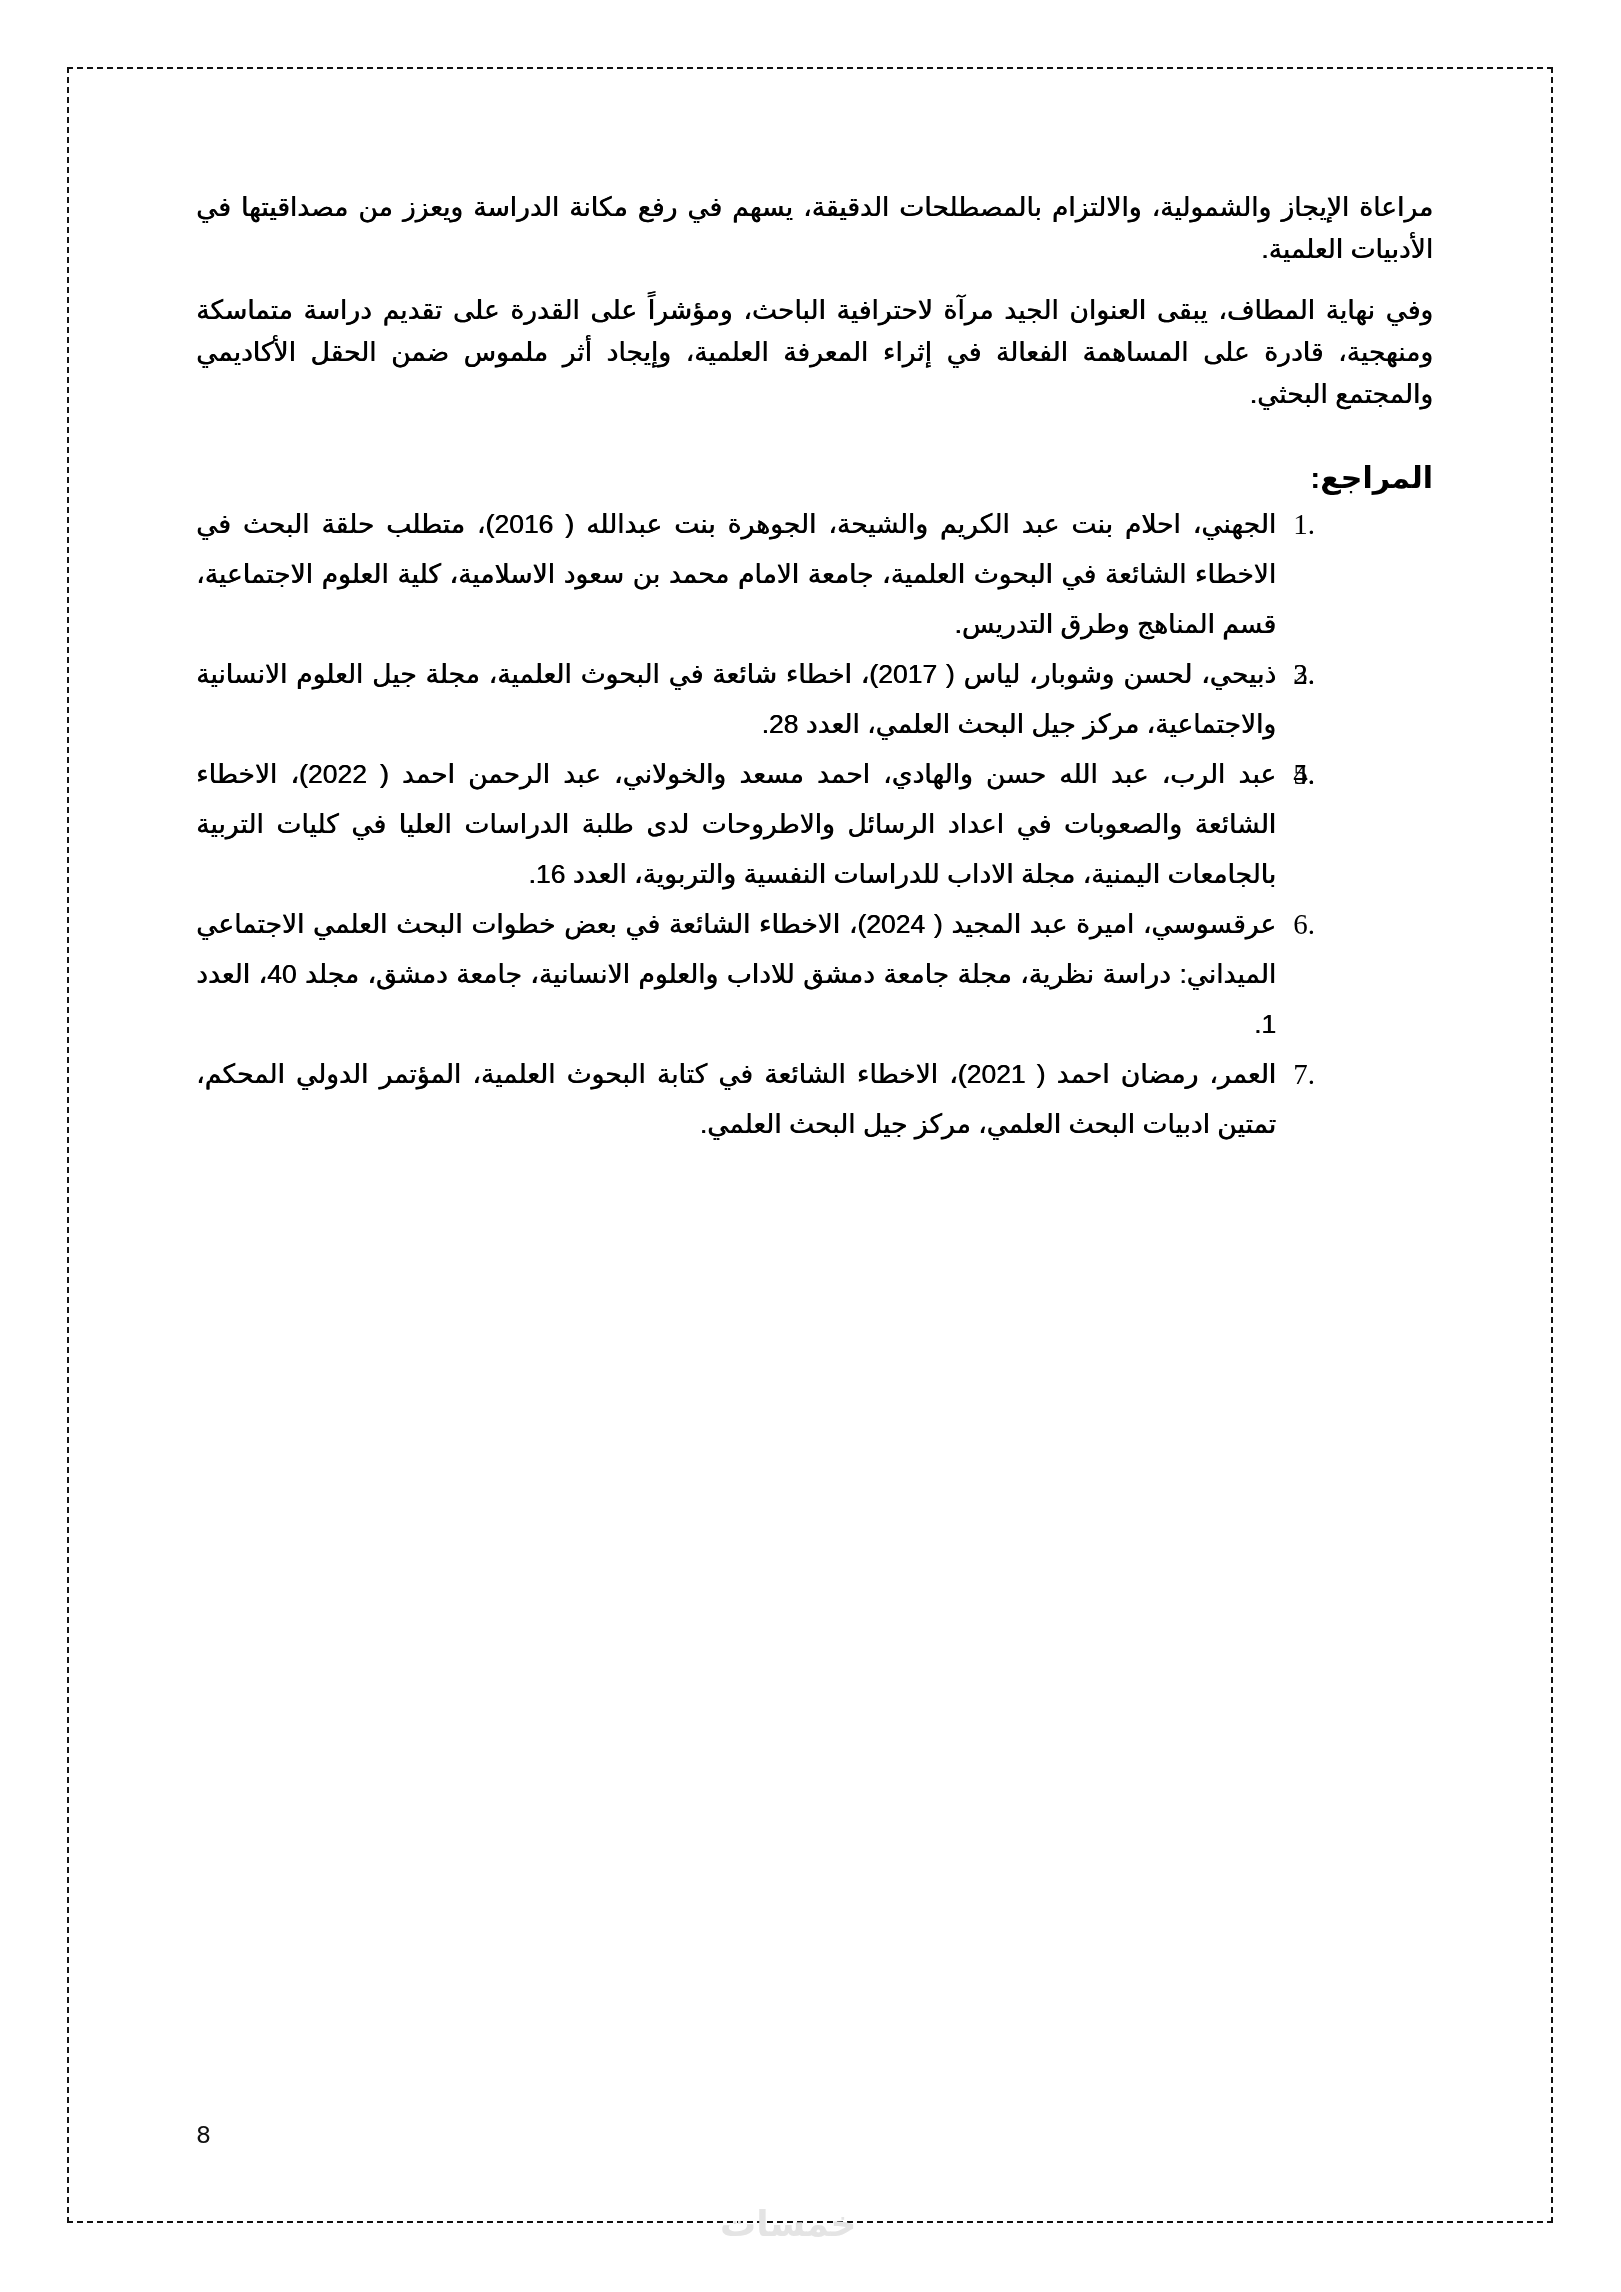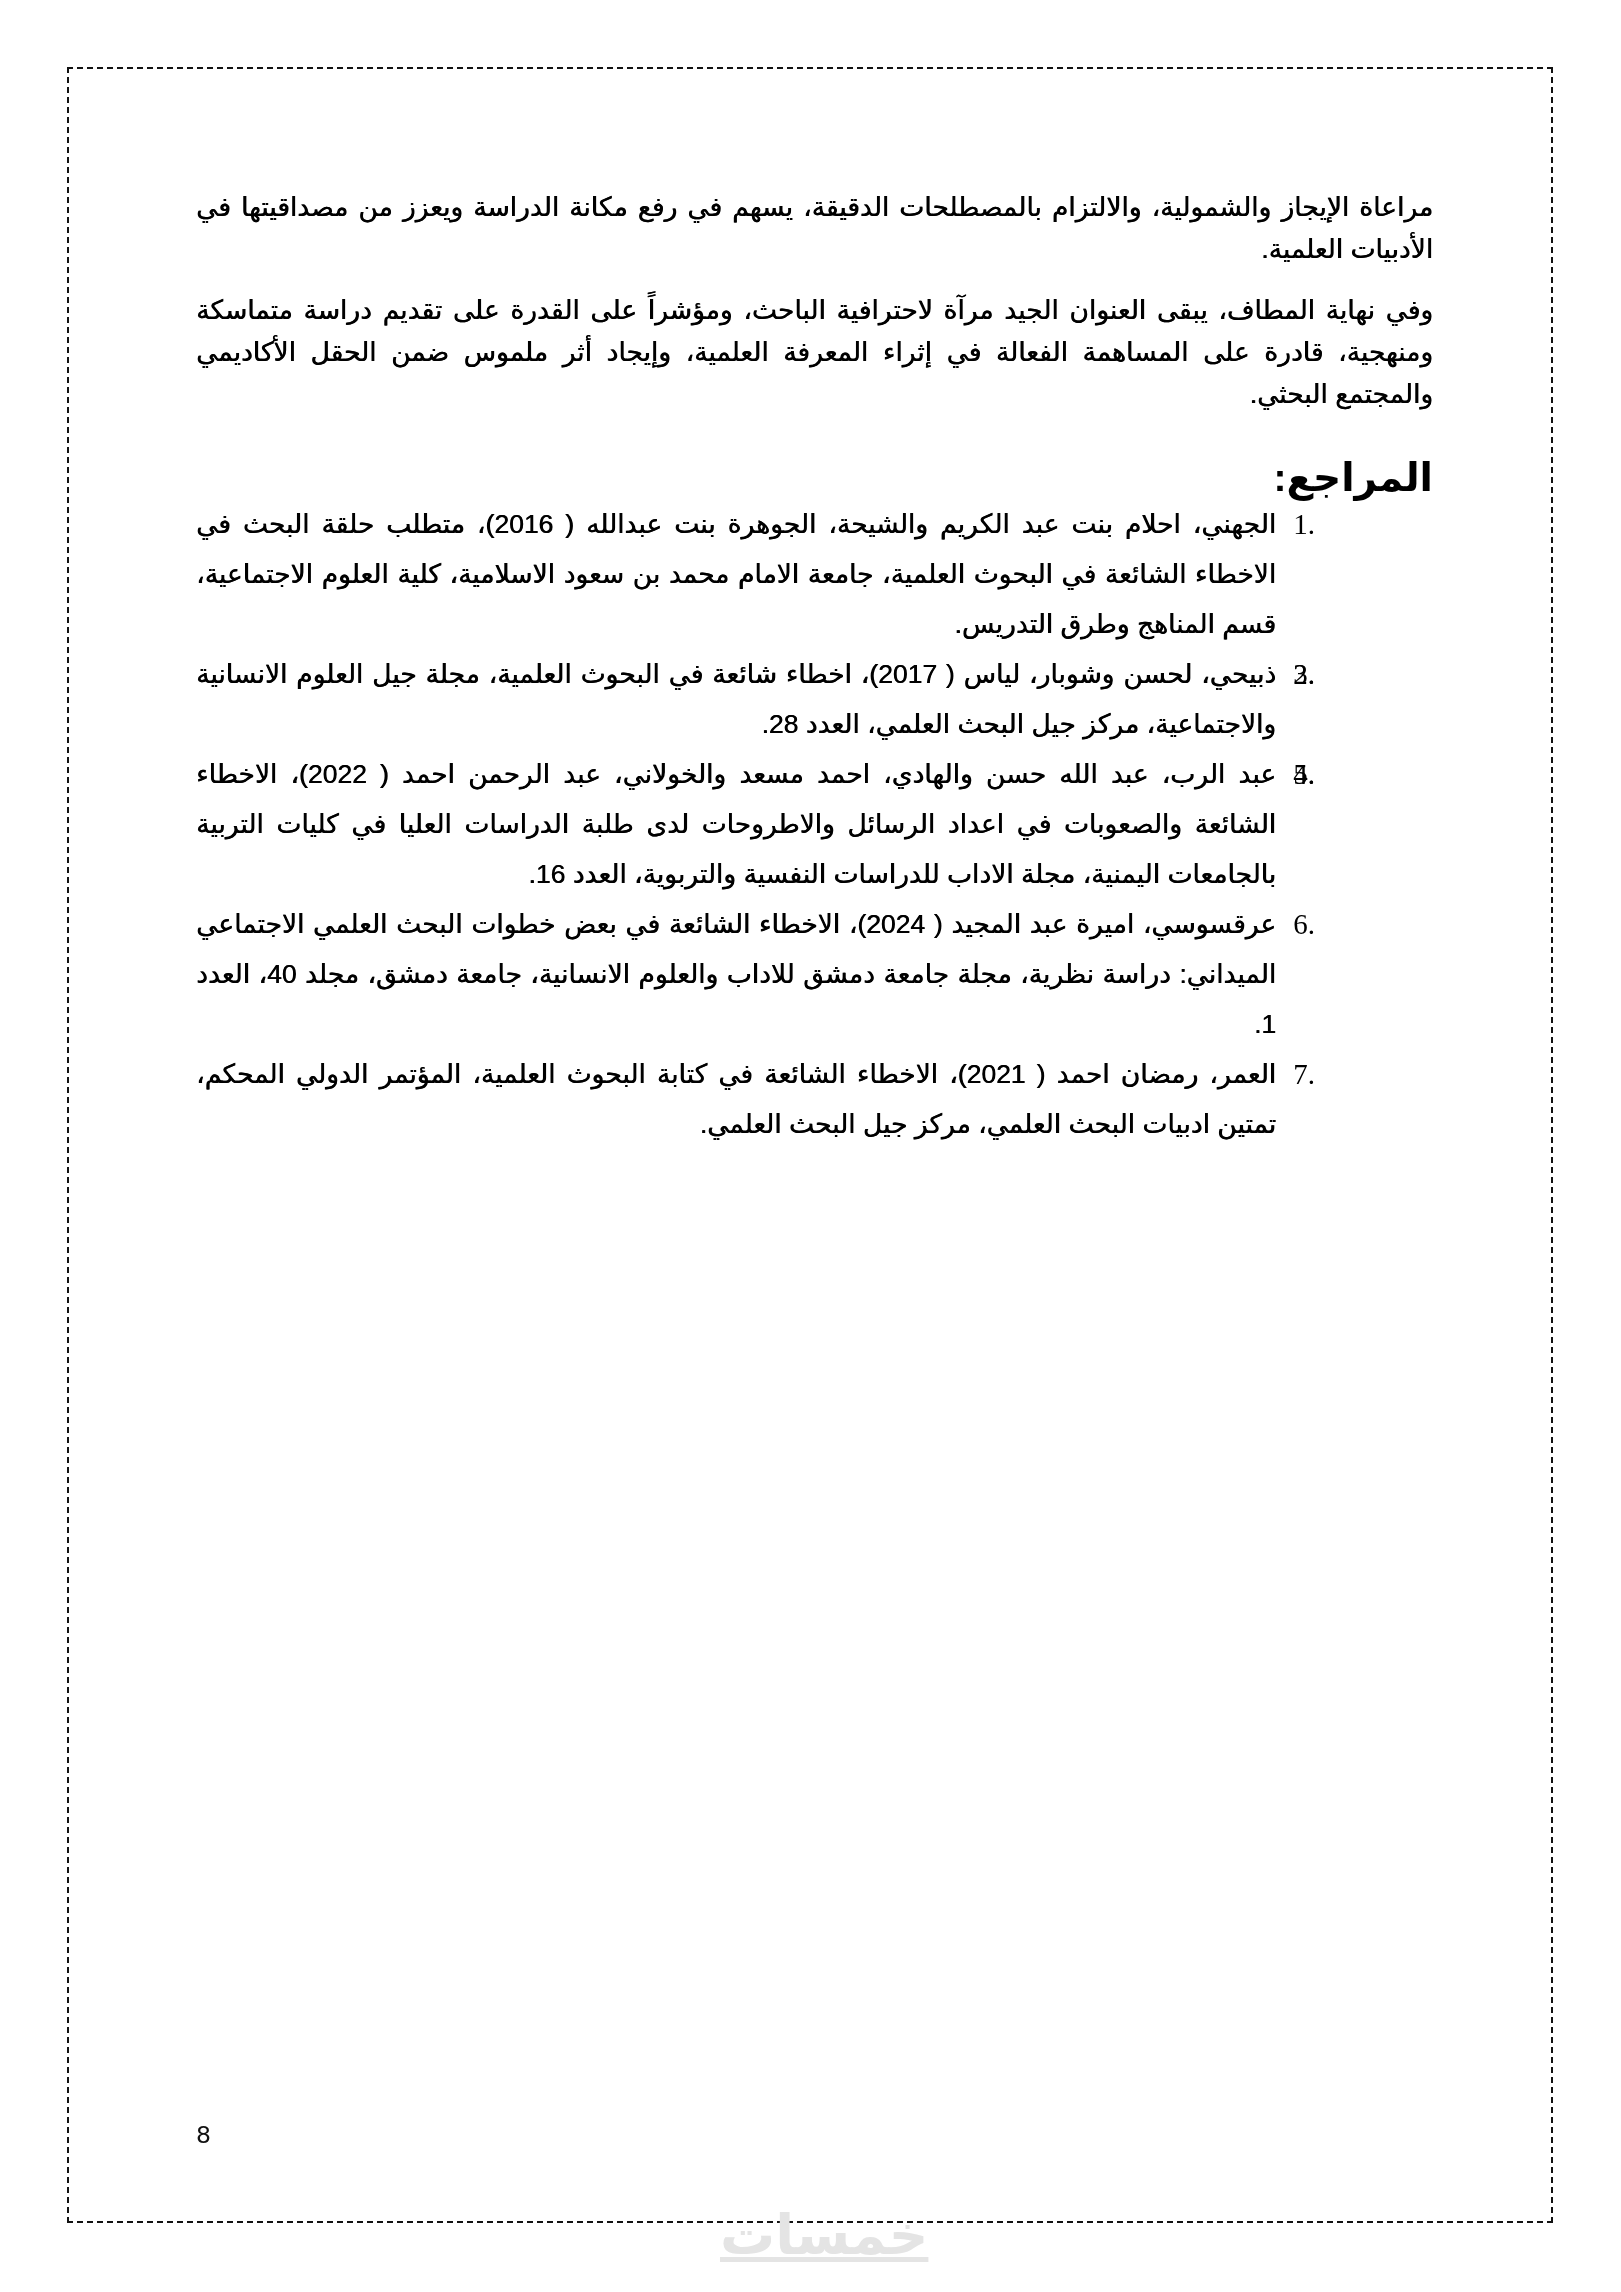--- a/index.html
+++ b/index.html
@@ -33,21 +33,21 @@
       text-align: justify;
       text-align-last: right;
     }
     .para {
       font-size: 26.5px;
       line-height: 42px;
       margin: 0 0 18.6px 0;
       text-shadow: 0.6px 0 0 #000;
     }
     .refs-heading {
-      font-size: 39px;
+      font-size: 30px;
       font-weight: bold;
       line-height: 43px;
       margin: 41px 0 0 0;
     }
     .refs-list {
       list-style: none;
       margin: 0;
       padding: 0;
     }
     .ref-item {
@@ -76,27 +76,26 @@
       top: 2121px;
       font-family: "DejaVu Sans", sans-serif;
       font-size: 23.5px;
       color: #111;
     }
     .watermark {
       position: absolute;
       left: 720px;
       top: 2203px;
       font-family: "DejaVu Sans", sans-serif;
-      font-size: 55px;
+      font-size: 36px;
       font-weight: bold;
       color: #e4e4e4;
       direction: rtl;
       letter-spacing: 2px;
       pointer-events: none;
-      text-decoration: underline;
     }
   </style>
 </head>
 <body>
 
 <div class="page-frame"></div>
 
 <div class="content">
   <p class="para">مراعاة الإيجاز والشمولية، والالتزام بالمصطلحات الدقيقة، يسهم في رفع مكانة الدراسة ويعزز من مصداقيتها في الأدبيات العلمية.</p>
   <p class="para">وفي نهاية المطاف، يبقى العنوان الجيد مرآة لاحترافية الباحث، ومؤشراً على القدرة على تقديم دراسة متماسكة ومنهجية، قادرة على المساهمة الفعالة في إثراء المعرفة العلمية، وإيجاد أثر ملموس ضمن الحقل الأكاديمي والمجتمع البحثي.</p>

